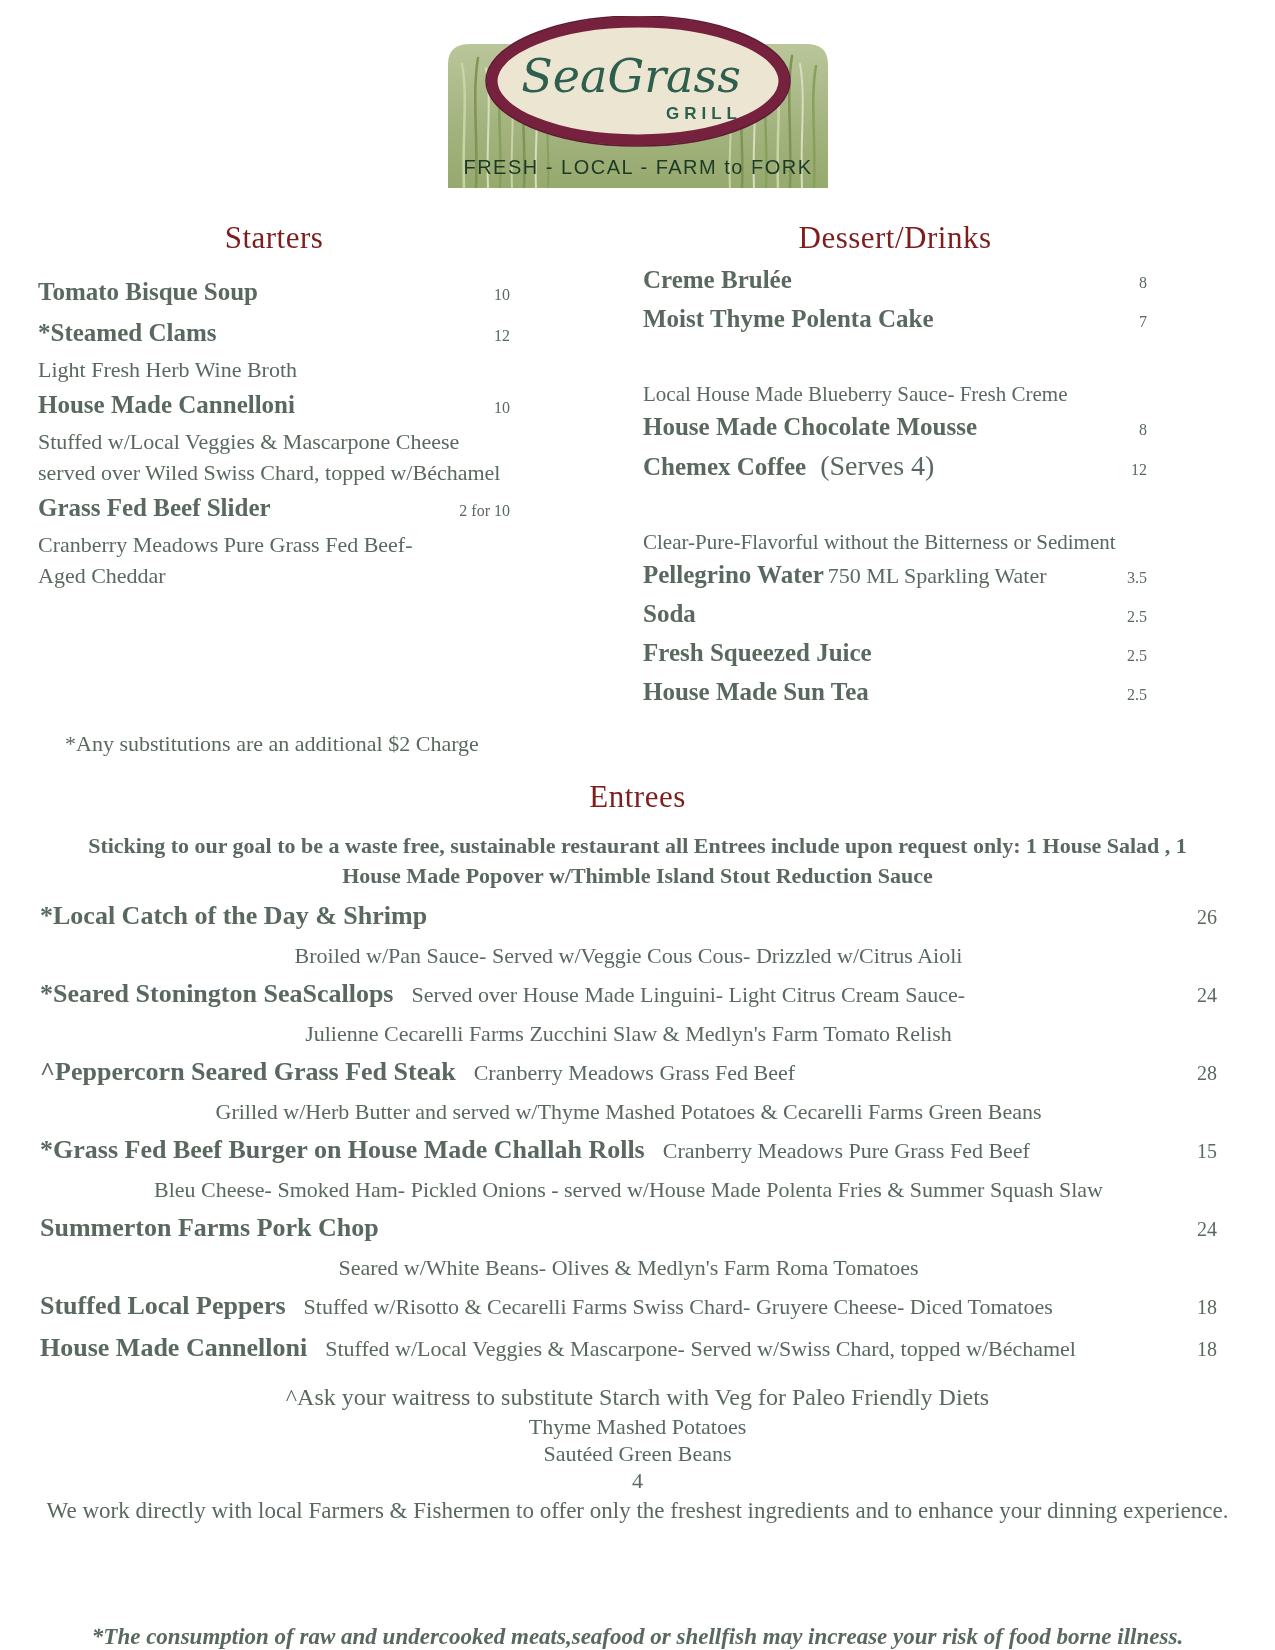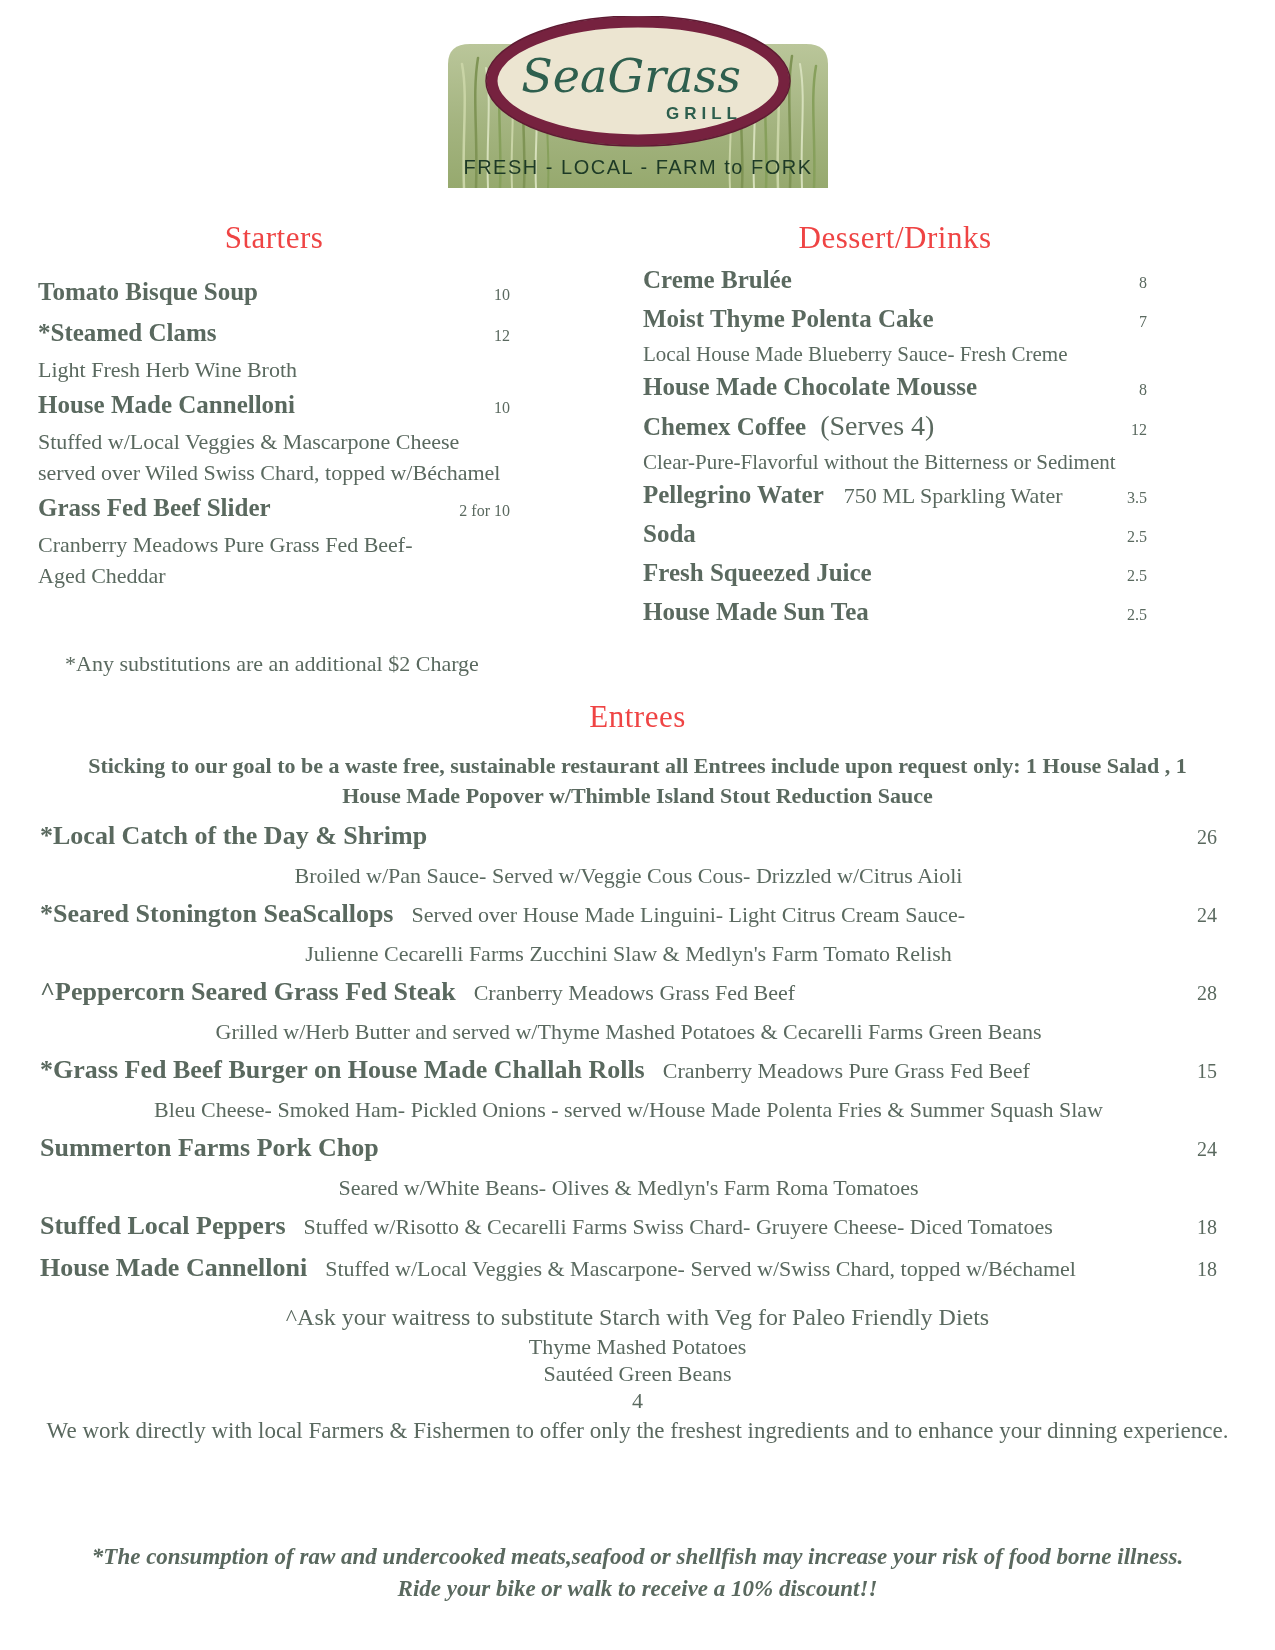--- a/index.html
+++ b/index.html
@@ -8,32 +8,32 @@
     width:1275px; height:1650px; margin:0 auto; background:#ffffff;
     font-family:"Liberation Serif", serif; color:#5a695f; overflow:hidden; position:relative;
   }
   
   .logo-wrap { width:380px; margin:16px auto 0 auto; }
   
   .columns { display:flex; margin-top:26px; padding-left:38px; padding-right:128px; }
   .col-left { width:472px; margin-right:133px; flex:none; }
   .col-right { width:504px; flex:none; }
   h2.section-title {
-    font-size:31px; font-weight:normal; text-align:center; color:#ef4444;
+    font-size:31px; font-weight:normal; text-align:center; color:#7f1d1d;
     line-height:40px; margin-bottom:14px; letter-spacing:0.5px;
   }
   .col-right h2.section-title { margin-bottom:4px; }
   .mi-row { display:flex; justify-content:space-between; align-items:baseline; }
   .mi-name { font-weight:bold; font-size:25px; line-height:40px; }
   .col-right .mi-name { line-height:36px; }
   .mi-price { font-size:16px; line-height:36px; white-space:nowrap; }
   .mi-desc { font-size:22px; line-height:31px; }
-  .col-right .mi-desc { font-size:21px; line-height:29px; }
+  .col-right .mi-desc { font-size:21px; line-height:29px;margin-top:40px; }
   .mi-suffix { font-size:28px; margin-left:14px; font-weight:normal; }
-  .mi-suffix.big { font-size:22px; margin-left:20px; }
+  .mi-suffix.big { font-size:22px; margin-left:4px; }
   .subs-note { margin-top:16px; padding-left:65px; font-size:22px; line-height:30px; }
   
   .entrees-title { margin-top:18px; margin-bottom:0; }
   .entrees-intro {
     font-size:22px; font-weight:bold; text-align:center; line-height:30px;
     margin:6px auto 8px auto; width:1130px;
   }
   .entree-list { margin-top:8px; padding-left:40px; padding-right:58px; }
   .e-row { display:flex; align-items:baseline; margin-bottom:8px; }
   .e-main { flex:1; }

